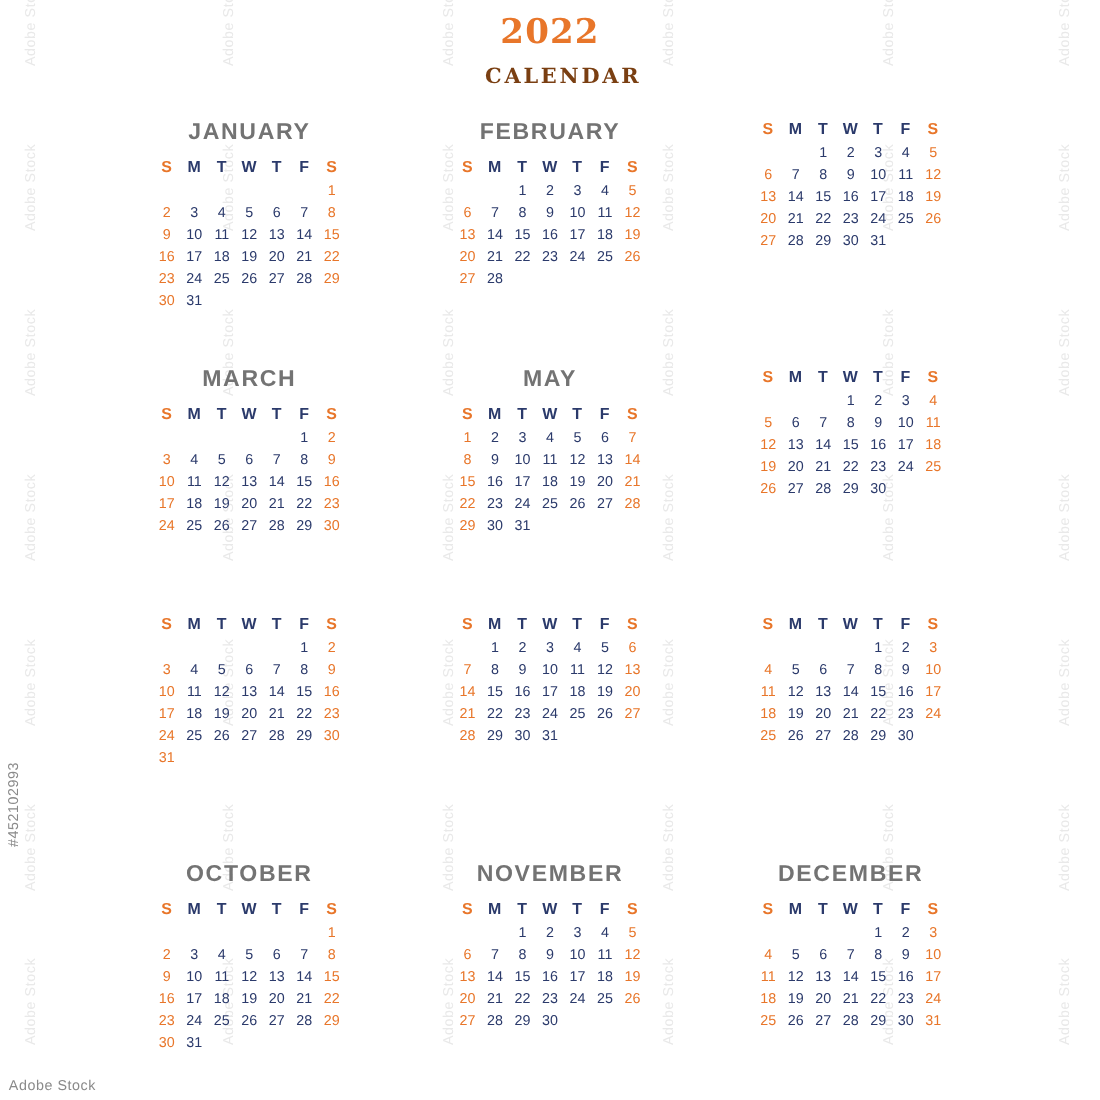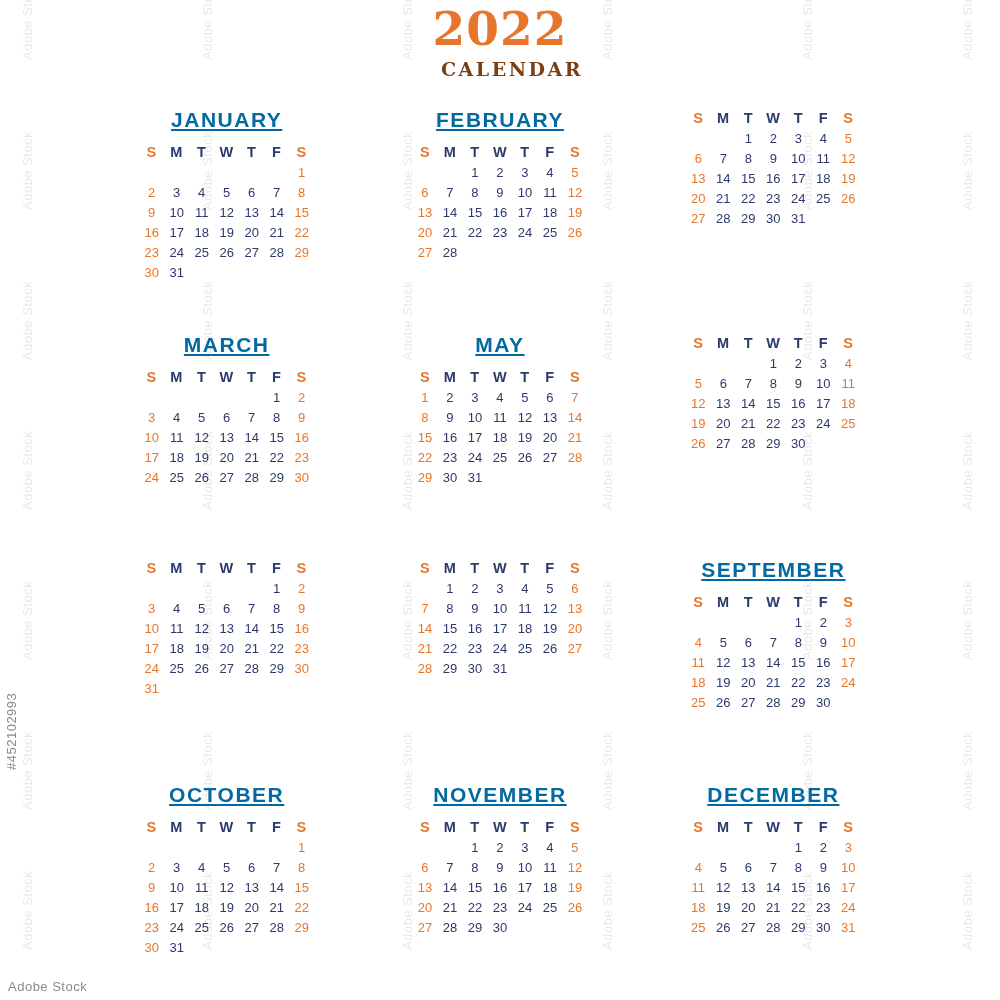--- a/index.html
+++ b/index.html
@@ -53,21 +53,21 @@
   .header {
     position: absolute;
     top: 0px;
     left: 0;
     width: 100%;
     text-align: center;
   }
   .year {
     font-family: "DejaVu Serif", serif;
     font-weight: bold;
-    font-size: 47px;
+    font-size: 31px;
     color: #e8762a;
     letter-spacing: 1px;
     line-height: 58px;
   }
   .calword {
     font-family: "DejaVu Serif", serif;
     font-weight: bold;
     font-size: 19px;
     color: #7a3f12;
     letter-spacing: 2.5px;
@@ -86,24 +86,23 @@
     grid-template-rows: repeat(4, 225px);
   }
   .month {
     position: relative;
     text-align: center;
   }
   .month-name {
     font-family: "Liberation Sans", sans-serif;
     font-weight: bold;
     font-size: 21px;
-    color: #0369a1;
+    color: #737373;
     letter-spacing: 1.5px;
     margin-bottom: 10px;
-    text-decoration: underline;
   }
   table.cal {
     border-collapse: collapse;
     margin: 0 auto;
     font-family: "Liberation Sans", sans-serif;
     font-size: 13px;
   }
   table.cal th, table.cal td {
     width: 25px;
     height: 20px;
@@ -699,21 +698,20 @@
             <td>30</td>
             <td>31</td>
             <td class="empty"></td>
             <td class="empty"></td>
             <td class="empty"></td>
           </tr>
         </tbody>
       </table>
     </div>
     <div class="month">
-      <div class="month-name">SEPTEMBER</div>
       <table class="cal">
         <thead>
           <tr>
             <th class="wk">S</th>
             <th>M</th>
             <th>T</th>
             <th>W</th>
             <th>T</th>
             <th>F</th>
             <th class="wk">S</th>

